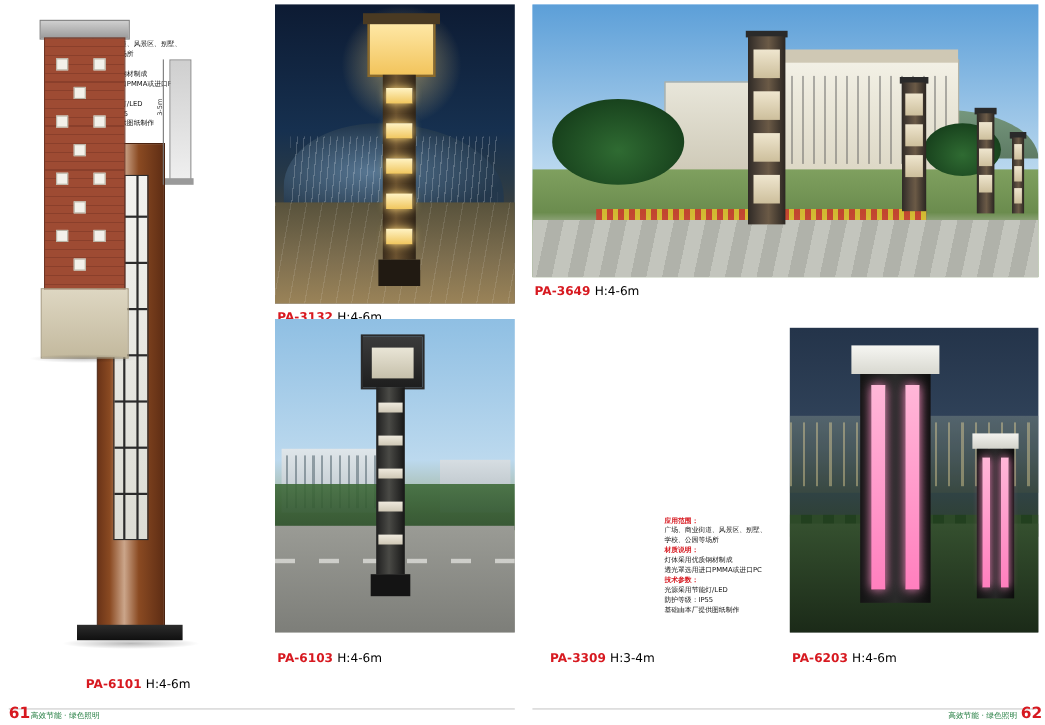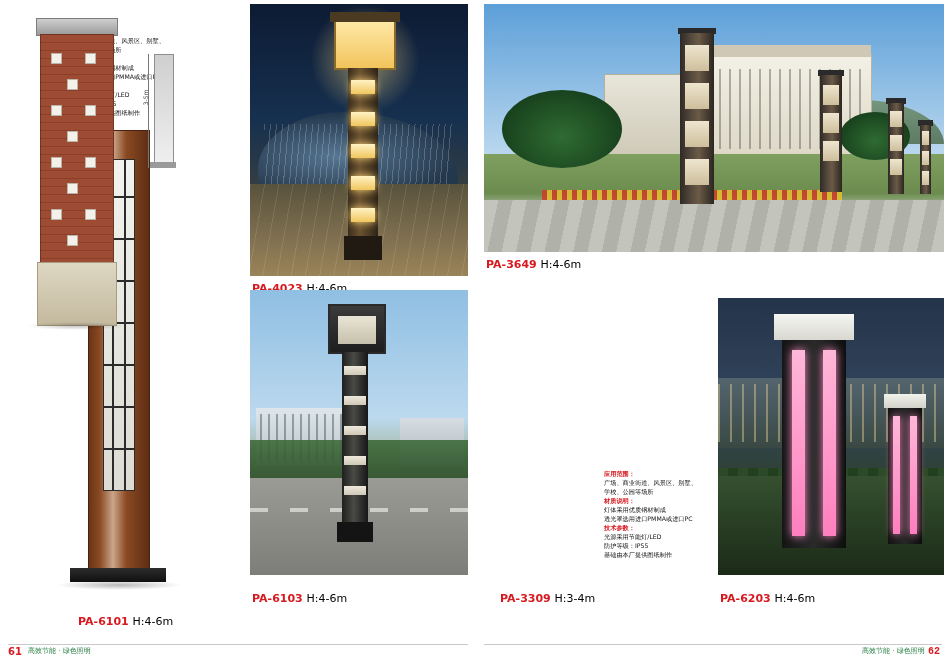--- a/index.html
+++ b/index.html
@@ -14,21 +14,21 @@
 
   
   .photo{position:absolute;overflow:hidden;background:#ddd;}
   .cap{position:absolute;font-size:11px;font-weight:bold;color:#d71920;white-space:nowrap;}
   .cap .h{color:#000;font-weight:normal;}
 
   
   .spec{position:absolute;font-size:6.2px;line-height:1.45;color:#111;width:108px;}
   .spec .hd{color:#d71920;font-weight:bold;}
   .spec p{margin:0;}
-  .pgnum{position:absolute;bottom:2px;font-size:10px;color:#d71920;font-weight:bold;margin-top:41px;}
+  .pgnum{position:absolute;bottom:2px;font-size:14px;color:#d71920;font-weight:bold;margin-top:41px;}
   .foottxt{position:absolute;bottom:3px;font-size:7px;color:#1e7a3c;text-align:center;}
   .footline{position:absolute;bottom:14px;height:1px;background:#c9c9c9;}
 
   
   #p6101{left:0;top:0;width:240px;height:620px;background:#fff;}
   #p6101 .body{
     position:absolute;left:88px;top:130px;width:60px;height:440px;
     background:linear-gradient(90deg,#6b3418 0%,#8a4a22 18%,#a3603090 40%,#8a4a22 62%,#5e2d14 100%);
     border:1px solid #4a2310;
   }
@@ -222,21 +222,21 @@
       <div class="shaft"></div>
       <div class="lit" style="top:62px"></div>
       <div class="lit" style="top:94px"></div>
       <div class="lit" style="top:126px"></div>
       <div class="lit" style="top:158px"></div>
       <div class="lit" style="top:190px"></div>
       <div class="foot"></div>
     </div>
   </div>
   <div class="cap" style="left:252px;top:282px;">
-    <span>PA-4023</span>
+    <span>PA-3132</span>
     <span class="h">H:4-6m</span>
   </div>
 
   <div class="photo" id="p6201">
     <div class="sky"></div>
     <div class="hill"></div>
     <div class="hall2"></div>
     <div class="hall"></div>
     <div class="ground"></div>
     <div class="walk"></div>
@@ -370,16 +370,16 @@
   </div>
   <div class="cap" style="left:720px;top:592px;">
     <span>PA-6203</span>
     <span class="h">H:4-6m</span>
   </div>
 
   <div class="footline" style="left:8px;width:460px;"></div>
   <div class="footline" style="left:484px;width:458px;"></div>
   <div class="pgnum" style="left:8px;">61</div>
   <div class="foottxt" style="left:28px;">高效节能 · 绿色照明</div>
-  <div class="pgnum" style="left:928px;font-family:Liberation Mono, monospace;">62</div>
+  <div class="pgnum" style="left:928px;">62</div>
   <div class="foottxt" style="left:862px;">高效节能 · 绿色照明</div>
 
 </div>
 
 </body></html>

